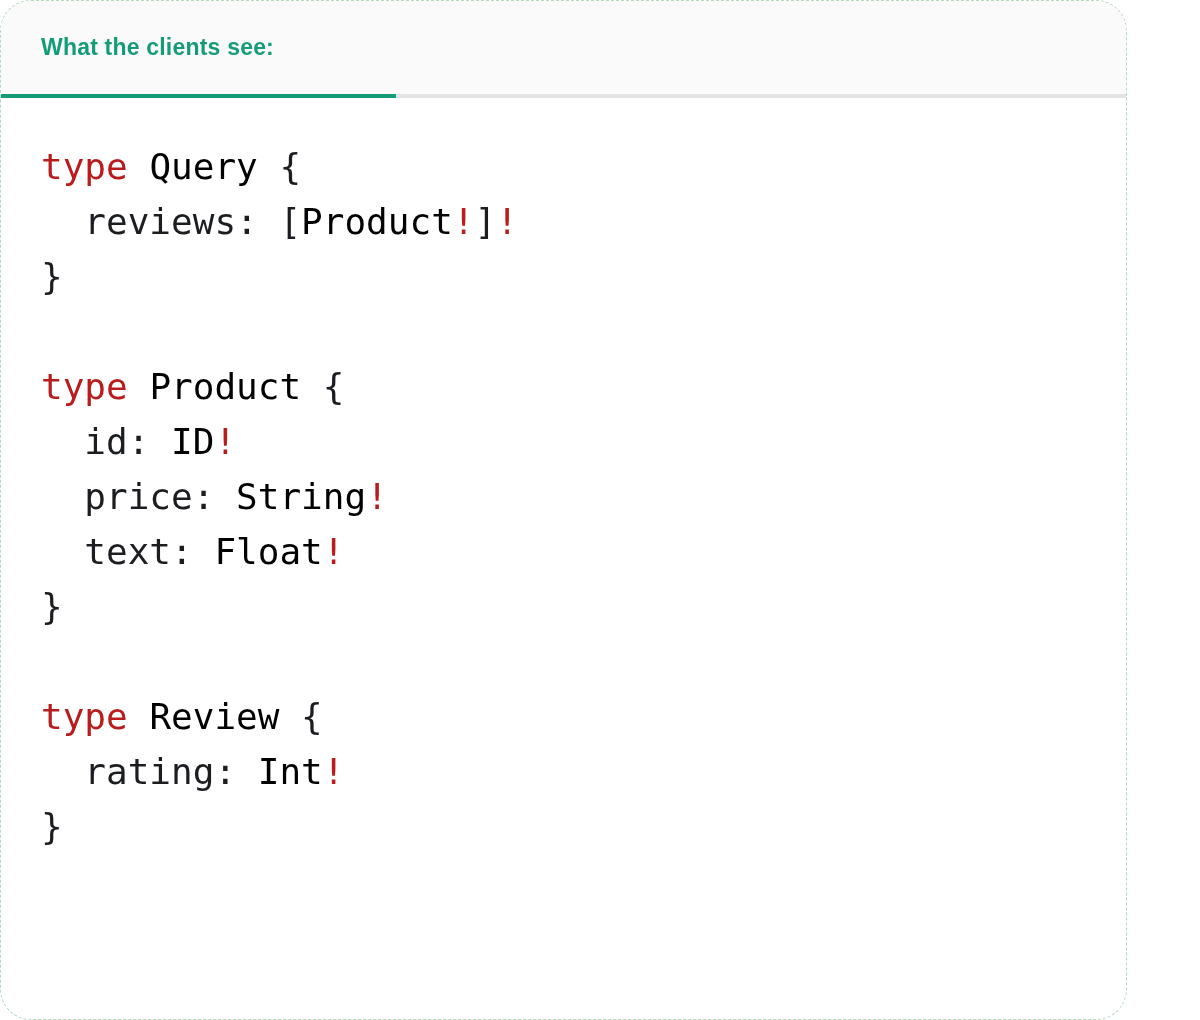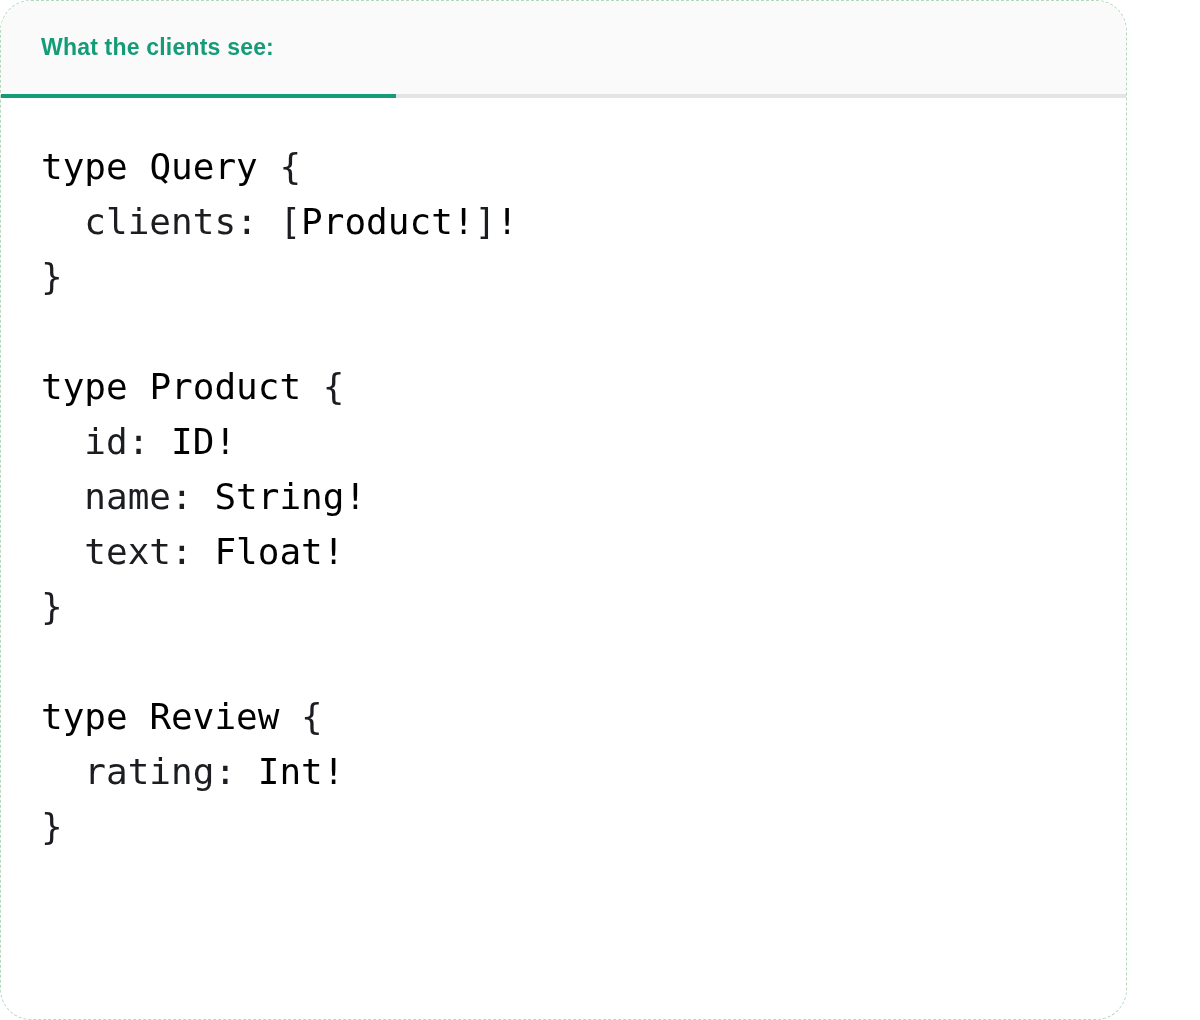--- a/index.html
+++ b/index.html
@@ -43,41 +43,41 @@
   }
   .code-block {
     padding: 41px 40px 40px 40px;
     font-family: "DejaVu Sans Mono", "Liberation Mono", monospace;
     font-size: 36px;
     line-height: 55px;
     color: #1b1d21;
   }
   .code-line { white-space: pre; }
   .tok-pl { color: #1b1d21; }
-  .tok-kw { color: #000000; }
+  .tok-kw { color: #b91c1c; }
   .tok-ty { color: #000000; }
 </style>
 </head>
 <body>
 
 <div class="panel">
   <div class="panel-header">
     <span class="tab-label">What the clients see:</span>
   </div>
   <div class="divider">
     <div class="divider-active"></div>
   </div>
   <div class="code-block">
       <div class="code-line"><span class="tok-kw">type</span><span class="tok-pl"> </span><span class="tok-ty">Query</span><span class="tok-pl"> {</span></div>
-      <div class="code-line"><span class="tok-pl">  clients: [</span><span class="tok-ty">Product</span><span class="tok-kw">!</span><span class="tok-pl">]</span><span class="tok-kw">!</span></div>
+      <div class="code-line"><span class="tok-pl">  reviews: [</span><span class="tok-ty">Product</span><span class="tok-kw">!</span><span class="tok-pl">]</span><span class="tok-kw">!</span></div>
       <div class="code-line"><span class="tok-pl">}</span></div>
       <div class="code-line">&nbsp;</div>
       <div class="code-line"><span class="tok-kw">type</span><span class="tok-pl"> </span><span class="tok-ty">Product</span><span class="tok-pl"> {</span></div>
       <div class="code-line"><span class="tok-pl">  id: </span><span class="tok-ty">ID</span><span class="tok-kw">!</span></div>
-      <div class="code-line"><span class="tok-pl">  name: </span><span class="tok-ty">String</span><span class="tok-kw">!</span></div>
+      <div class="code-line"><span class="tok-pl">  price: </span><span class="tok-ty">String</span><span class="tok-kw">!</span></div>
       <div class="code-line"><span class="tok-pl">  text: </span><span class="tok-ty">Float</span><span class="tok-kw">!</span></div>
       <div class="code-line"><span class="tok-pl">}</span></div>
       <div class="code-line">&nbsp;</div>
       <div class="code-line"><span class="tok-kw">type</span><span class="tok-pl"> </span><span class="tok-ty">Review</span><span class="tok-pl"> {</span></div>
       <div class="code-line"><span class="tok-pl">  rating: </span><span class="tok-ty">Int</span><span class="tok-kw">!</span></div>
       <div class="code-line"><span class="tok-pl">}</span></div>
     </div>
 </div>
 
 </body></html>

